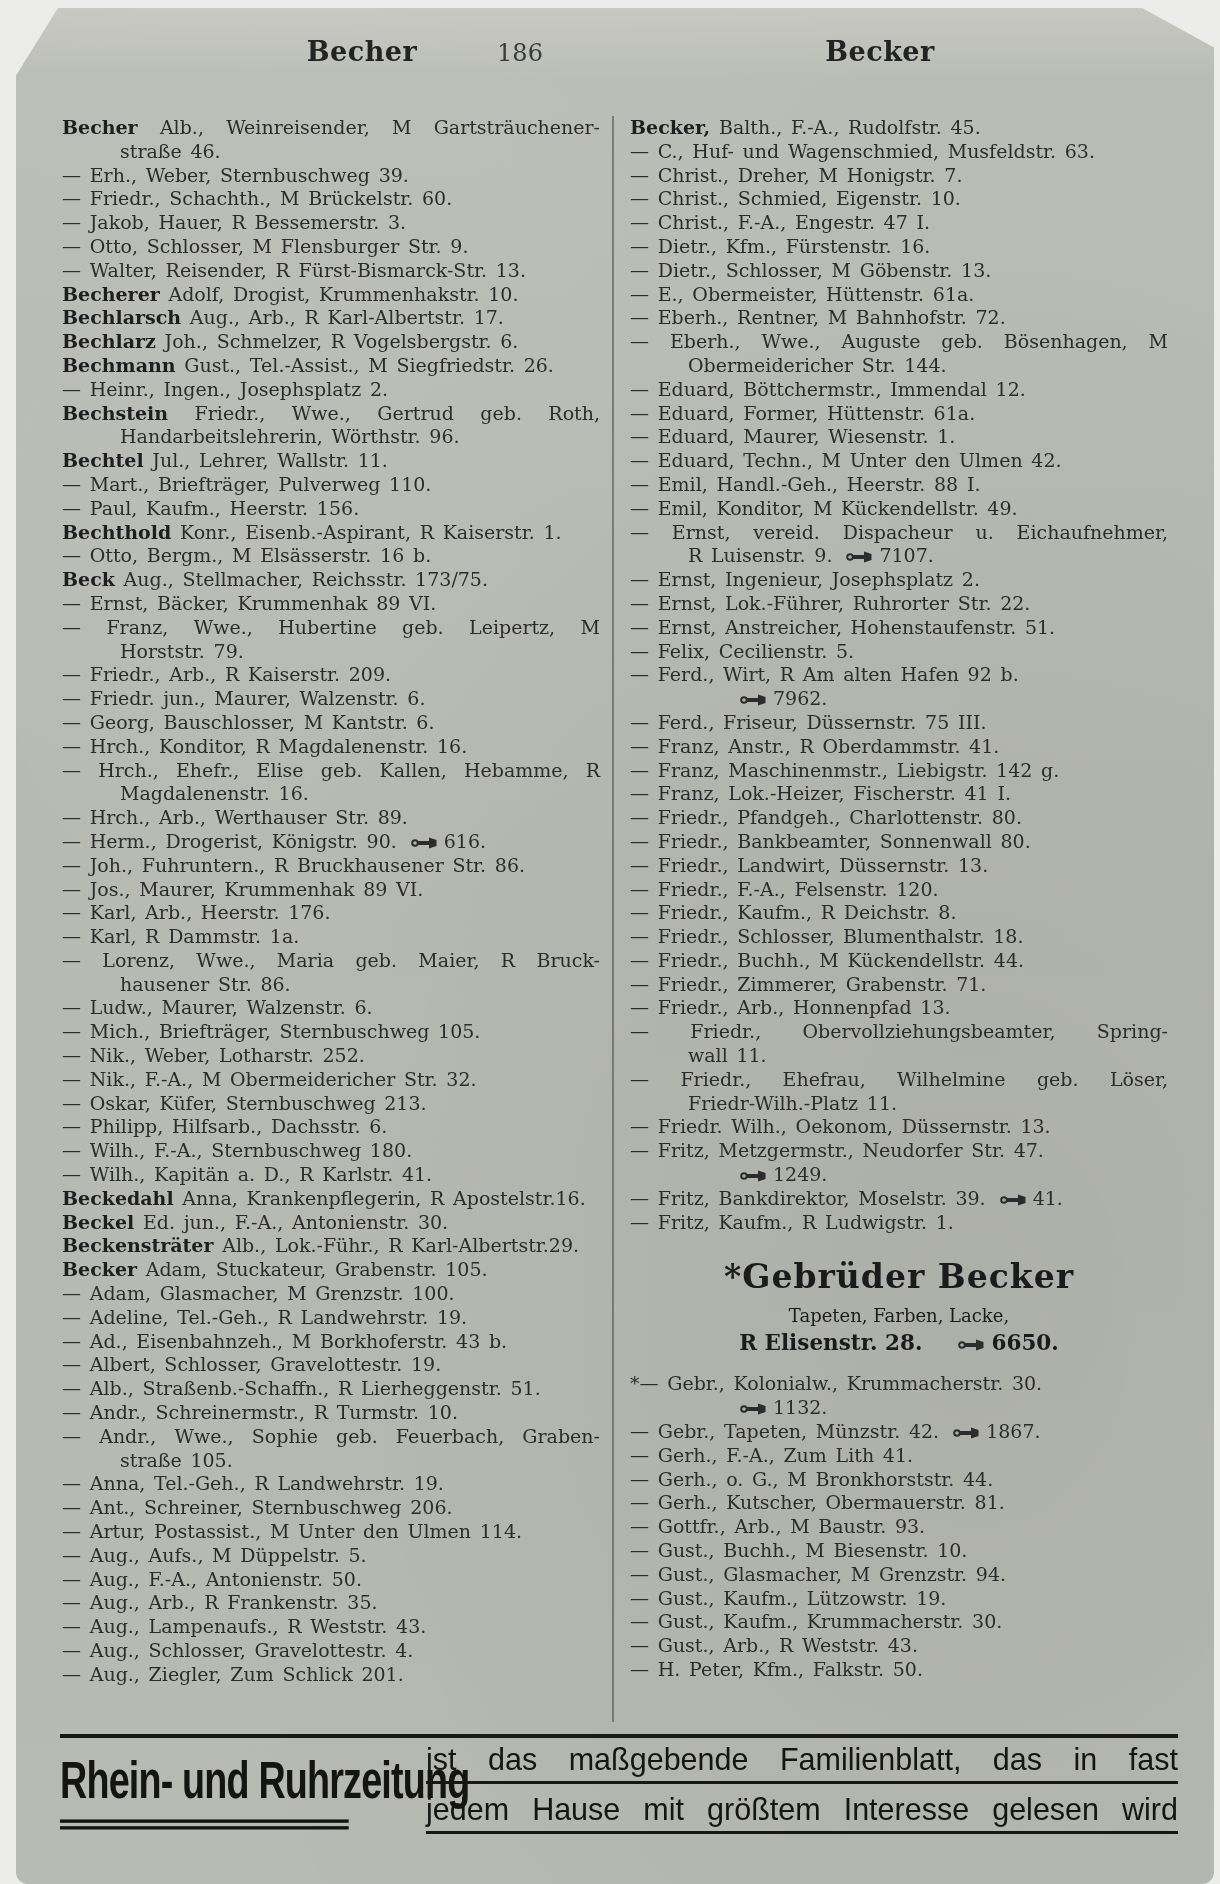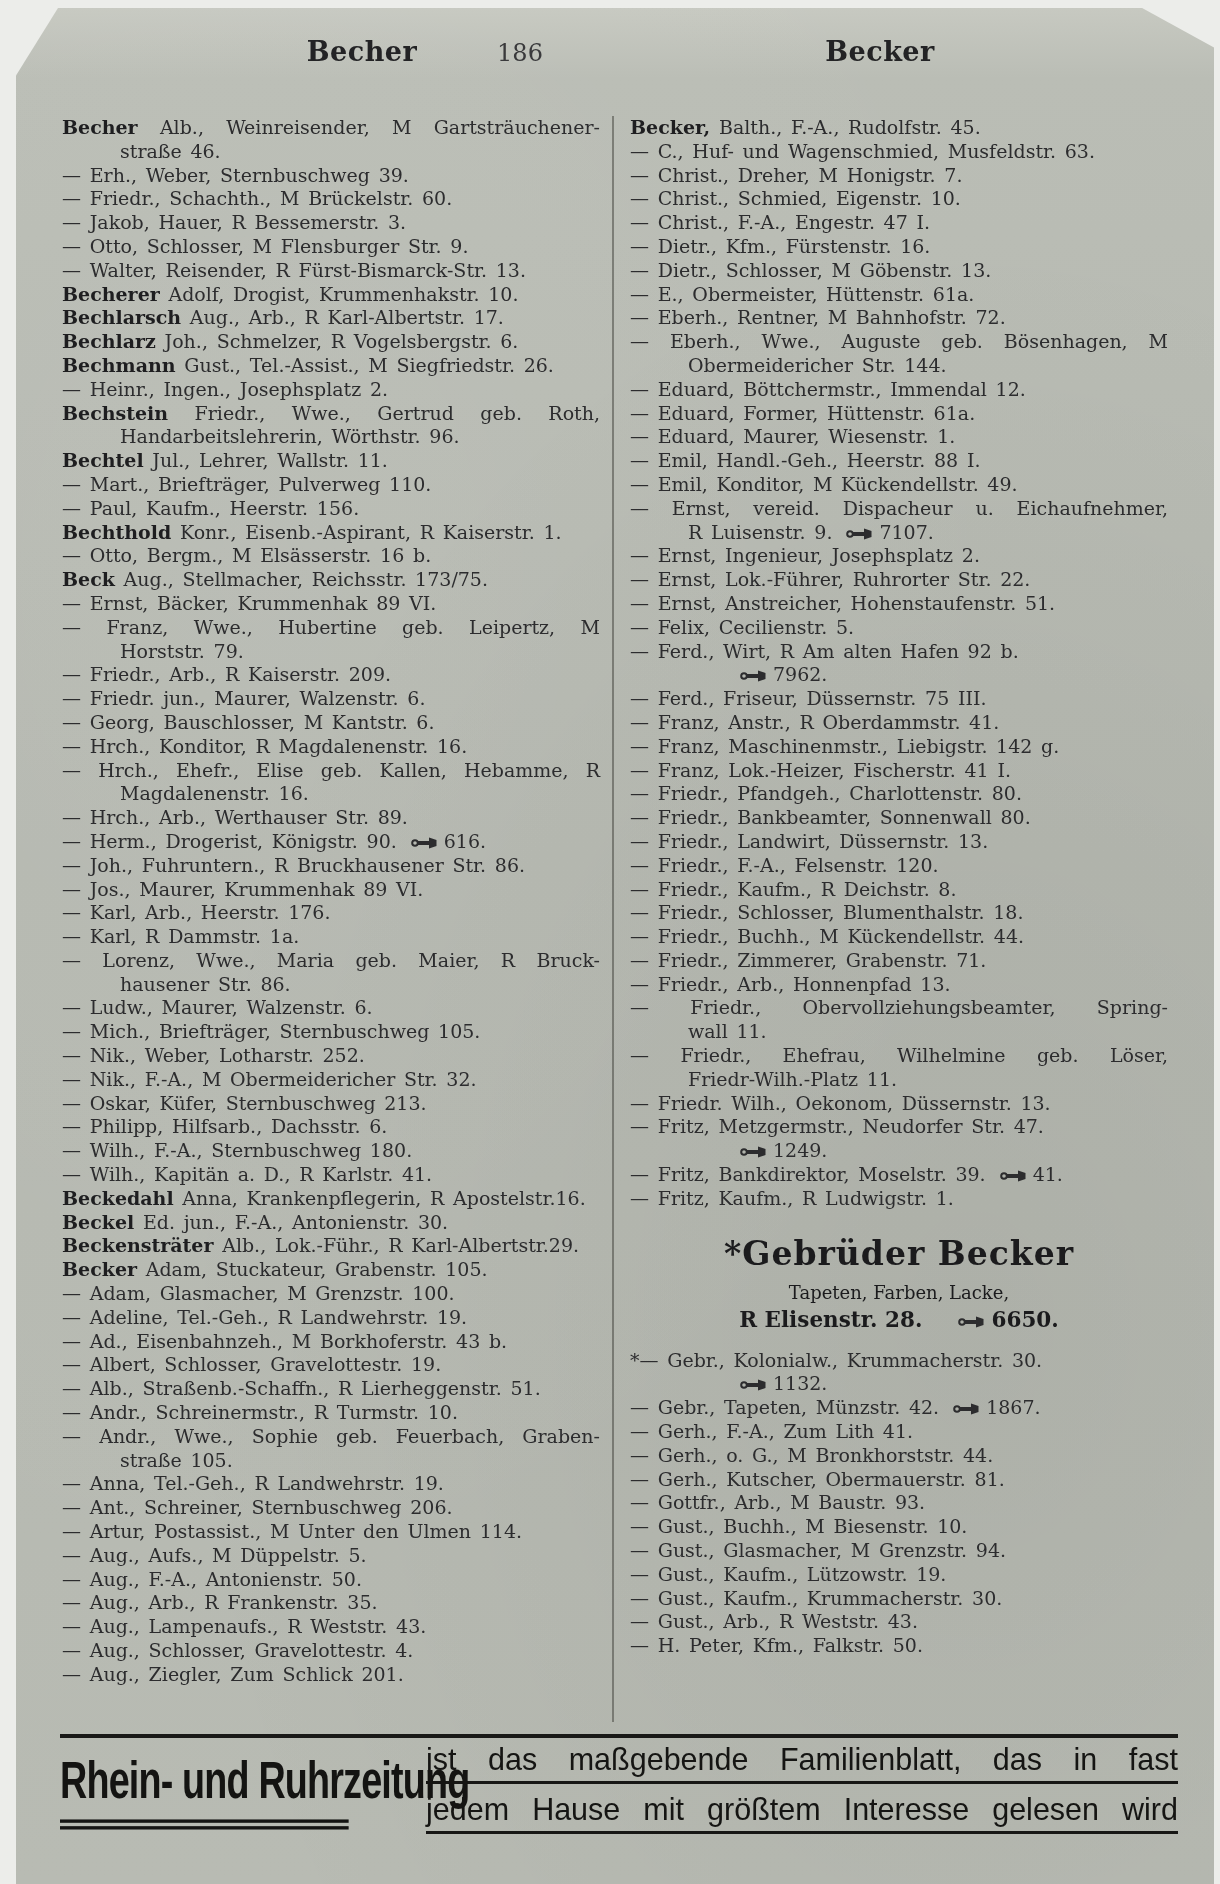--- a/index.html
+++ b/index.html
@@ -9,20 +9,21 @@
     font-family:"DejaVu Serif", serif;
     overflow:hidden;
   }
   .paper{
     position:absolute;left:16px;top:8px;right:6px;bottom:0;
     background:
       radial-gradient(ellipse at 20% 30%, rgba(255,255,255,.05), transparent 60%),
       radial-gradient(ellipse at 80% 70%, rgba(0,0,0,.05), transparent 60%),
       linear-gradient(180deg,#c7c9c1 0,#babdb5 70px,#b5b8b0 45%,#b8bbb3 100%);
     clip-path:polygon(42px 0, 94% 0, 100% 2.1%, 100% 100%, 0 100%, 0 3.6%);
+    border-radius:12px;
   }
   .content{position:absolute;inset:0;padding:28px 34px 0 46px;color:#2c2c2e;}
   
   .hdr{position:relative;height:46px;}
   .hdr span{position:absolute;transform:translateX(-50%);}
   .hdr .kw{font-weight:bold;font-size:27px;letter-spacing:.5px;color:#232325;}
   .hdr .num{font-size:24px;color:#3a3a3c;}
   .h-left{left:300px;}
   .h-num{left:458px;top:3px;}
   .h-right{left:818px;}
@@ -305,20 +306,23 @@
             <div class="entry">
               <div class="line1"><span class="dash">—</span> <span>Eduard, Böttchermstr., Immendal 12.</span></div>
             </div>
             <div class="entry">
               <div class="line1"><span class="dash">—</span> <span>Eduard, Former, Hüttenstr. 61a.</span></div>
             </div>
             <div class="entry">
               <div class="line1"><span class="dash">—</span> <span>Eduard, Maurer, Wiesenstr. 1.</span></div>
             </div>
             <div class="entry">
+              <div class="line1"><span class="dash">—</span> <span>Eduard, Techn., M Unter den Ulmen 42.</span></div>
+            </div>
+            <div class="entry">
               <div class="line1"><span class="dash">—</span> <span>Emil, Handl.-Geh., Heerstr. 88 I.</span></div>
             </div>
             <div class="entry">
               <div class="line1"><span class="dash">—</span> <span>Emil, Konditor, M Kückendellstr. 49.</span></div>
             </div>
             <div class="entry">
               <div class="line1 just"><span class="dash">—</span> <span>Ernst, vereid. Dispacheur u. Eichaufnehmer,</span></div>
               <div class="cont">R Luisenstr. 9.<span class="phone"><svg width="27" height="12" viewBox="0 0 27 12">
                     <circle cx="4" cy="6" r="2.8" fill="none" stroke="#2c2c2e" stroke-width="2"></circle>
                     <rect x="7" y="4" width="11" height="4" fill="#2c2c2e"></rect>

